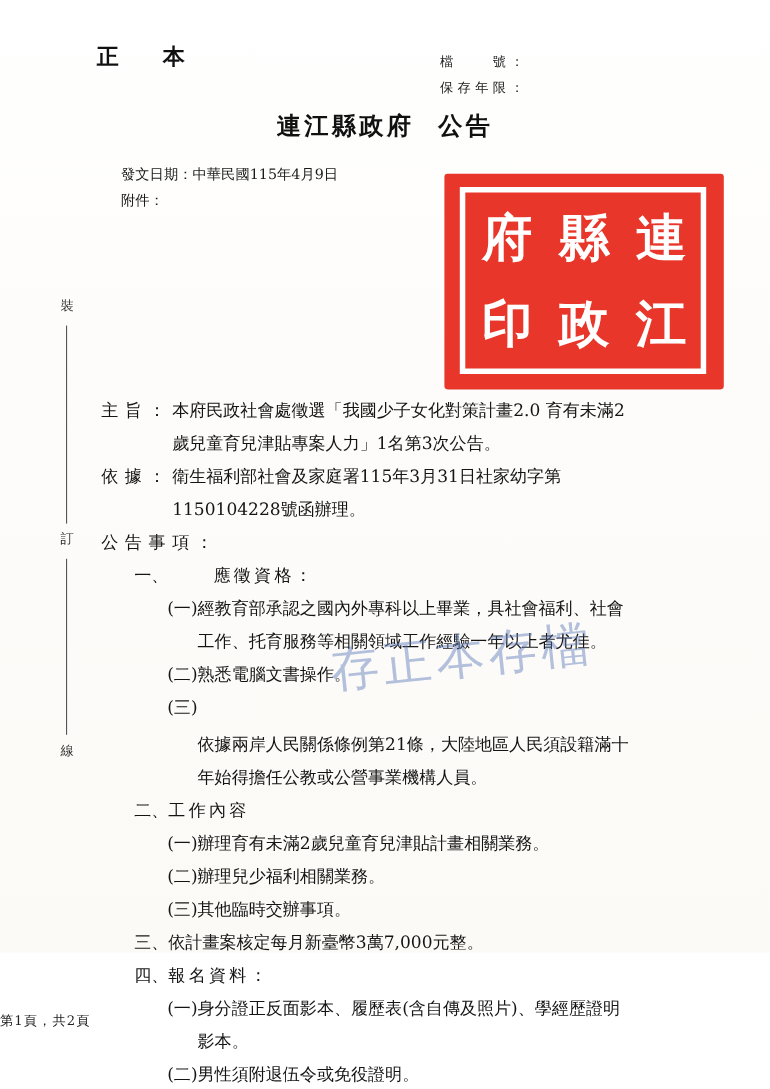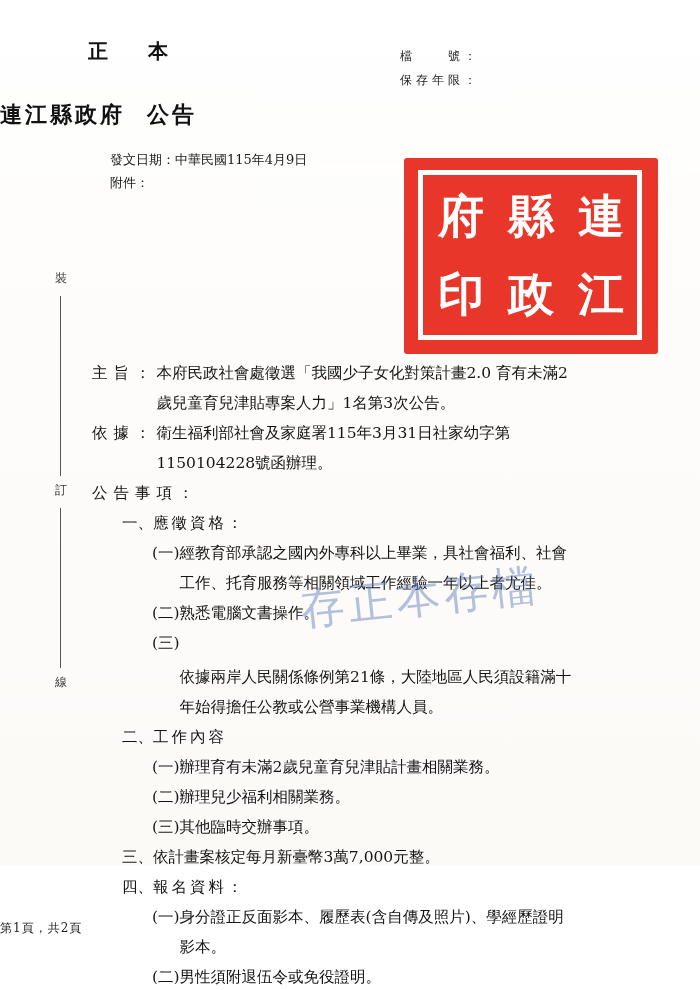--- a/index.html
+++ b/index.html
@@ -78,21 +78,21 @@
   .meta-right .line {
     display: block;
     white-space: nowrap;
   }
 
   .doc-title {
     position: absolute;
     left: 0;
     top: 100px;
     width: 700px;
-    text-align: left;
+    text-align: center;
     font-size: 22px;
     font-weight: 700;
     letter-spacing: 3px;
     color: #111;
   }
   .doc-title .gap {
     display: inline-block;
     width: 22px;
   }
 
@@ -277,21 +277,21 @@
         <span style="display:block;">衛生福利部社會及家庭署115年3月31日社家幼字第</span>
         <span style="display:block;">1150104228號函辦理。</span>
       </span>
     </div>
 
     <div style="letter-spacing:6px;">公告事項：</div>
 
     <div class="indent1">
       <div class="sub-row">
         <span class="num">一、</span>
-        <span class="sub-txt" style="letter-spacing:3px;">應徵資格：</span>
+        <span class="sub-txt" style="letter-spacing:3px;margin-left:41px;">應徵資格：</span>
       </div>
       <div class="indent1">
         <div class="sub-row">
           <span class="num">(一)</span>
           <span class="sub-txt">
             <span style="display:block;">經教育部承認之國內外專科以上畢業，具社會福利、社會</span>
             <span style="display:block;">工作、托育服務等相關領域工作經驗一年以上者尤佳。</span>
           </span>
         </div>
       </div>

